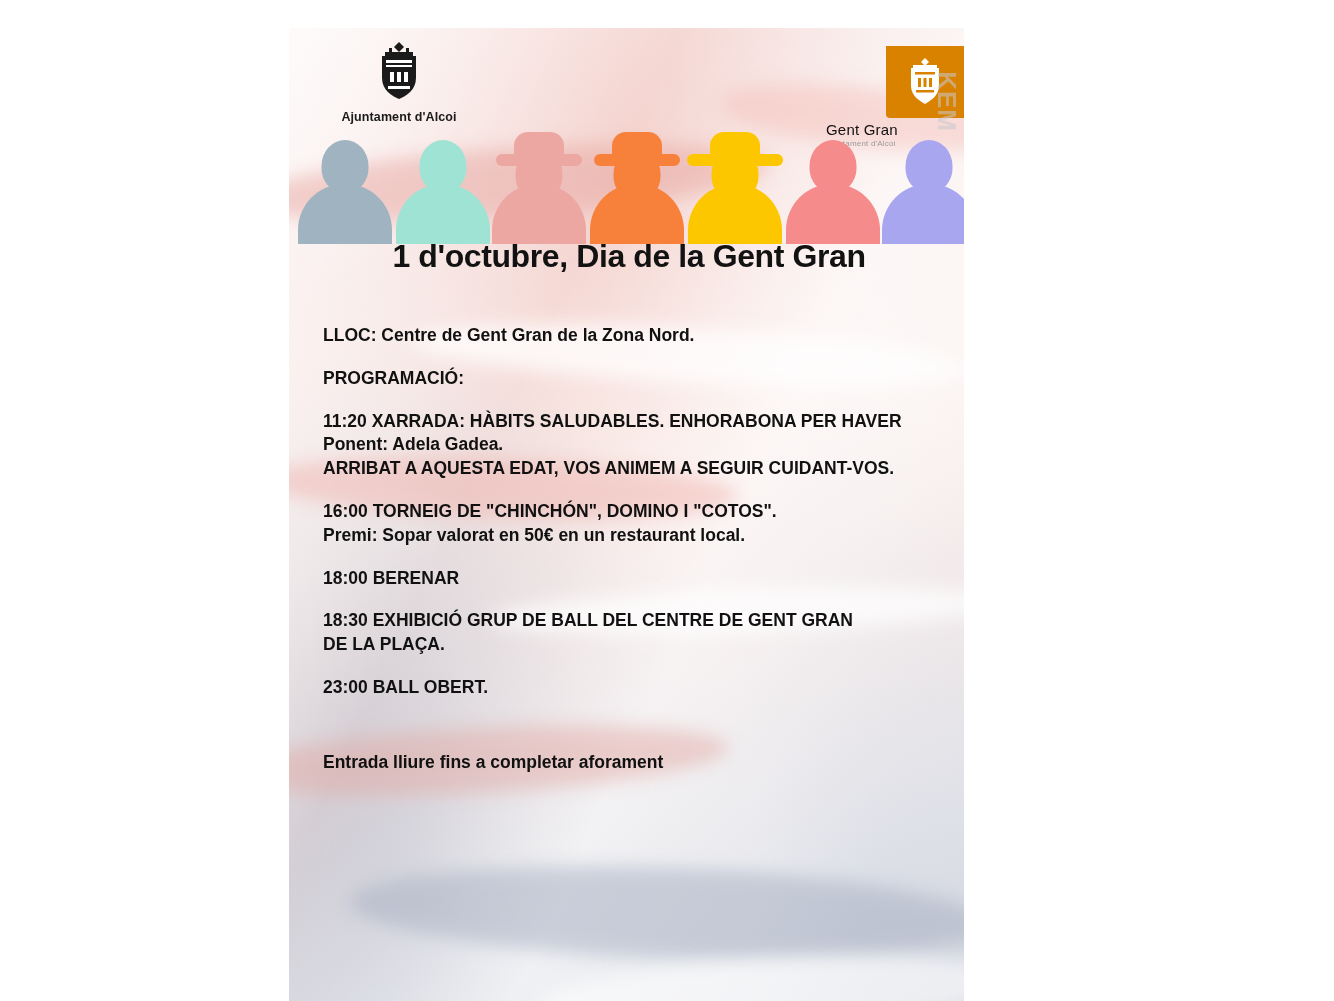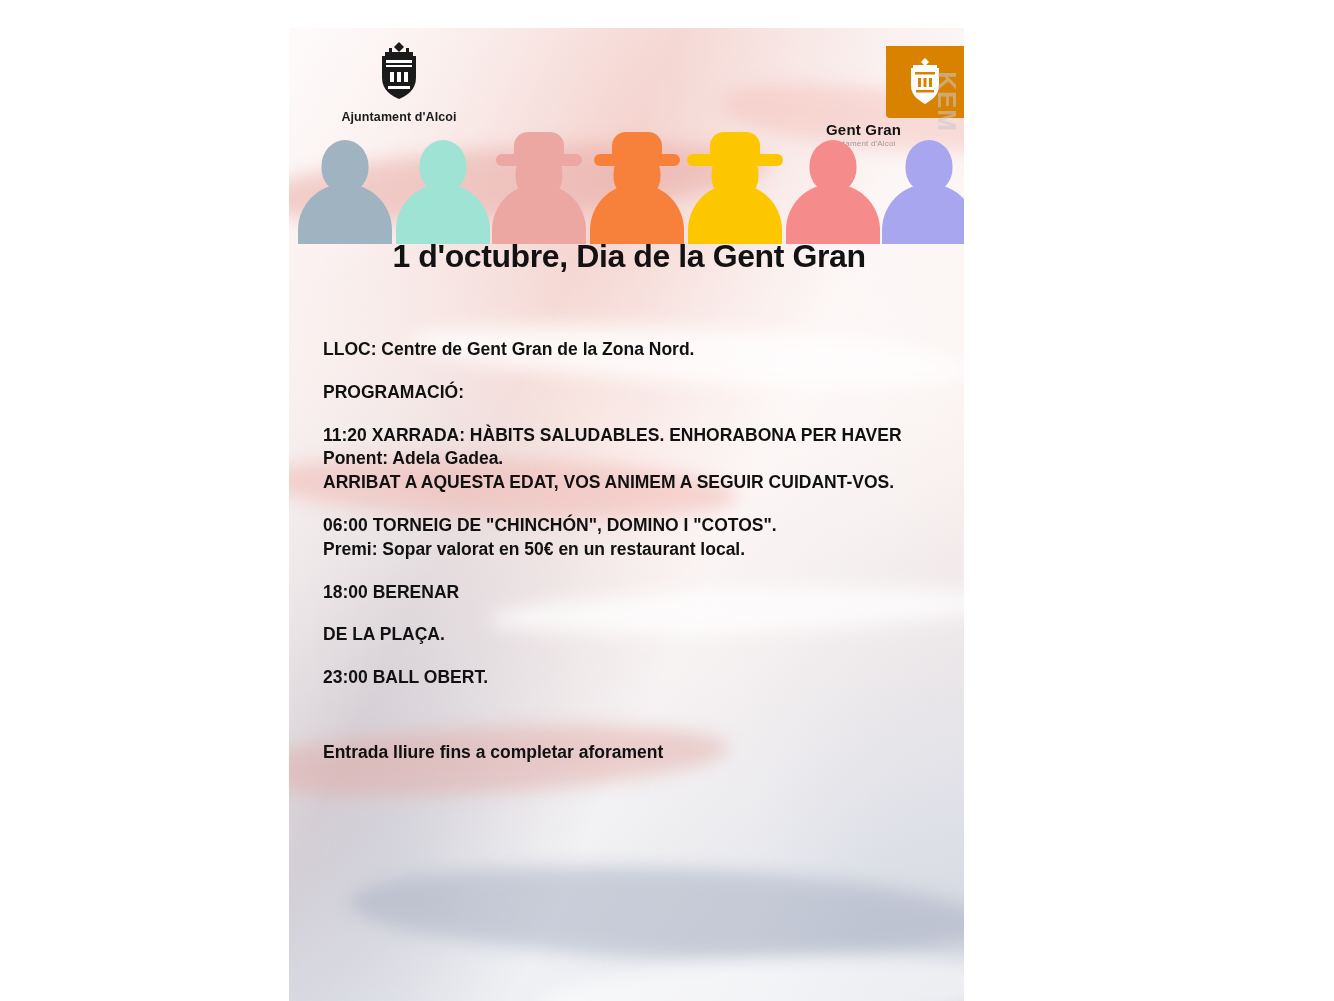--- a/index.html
+++ b/index.html
@@ -66,21 +66,21 @@
   .gg-badge svg { display:block; }
   .gg-text {
     position: absolute;
     right: 8px;
     top: 94px;
     width: 130px;
     text-align: left;
   }
   .gg-title {
     font-size: 15px;
-    font-weight: bold;
+    font-weight: normal;
     color: #111;
     letter-spacing: .2px;
     line-height: 1.05;
   }
   .gg-sub {
     font-size: 8px;
     color: #9a9a9a;
     letter-spacing: .2px;
     margin-top: 1px;
   }
@@ -183,21 +183,21 @@
   .content {
     position: absolute;
     left: 34px;
     top: 296px;
     width: 615px;
     color: #111111;
     font-size: 17.5px;
     line-height: 1.36;
     font-weight: 600;
   }
-  .block { margin-bottom: 19px; margin-top: 14px; }
+  .block { margin-bottom: 19px; }
   .lbl { font-weight: bold; }
   .line { display: block; }
   .gap-lg { height: 32px; }
   .heading { font-weight: bold; }
   .footer-line { font-weight: bold; font-size: 17.5px; }
   .footer-1 { margin-bottom: 36px; }
 </style>
 </head>
 <body>
 
@@ -294,31 +294,33 @@
       </div>
 
       <div class="block">
         <span class="line"><span class="lbl">11:20</span>
         <span>XARRADA: HÀBITS SALUDABLES. ENHORABONA PER HAVER</span></span>
         <span class="line">Ponent: Adela Gadea.</span>
         <span class="line">ARRIBAT A AQUESTA EDAT, VOS ANIMEM A SEGUIR CUIDANT-VOS.</span>
       </div>
 
       <div class="block">
-        <span class="line"><span class="lbl">06:00</span>
+        <span class="line"><span class="lbl">16:00</span>
         <span>TORNEIG DE "CHINCHÓN", DOMINO I "COTOS".</span></span>
         <span class="line">Premi: Sopar valorat en 50€ en un restaurant local.</span>
       </div>
 
       <div class="block">
         <span class="line"><span class="lbl">18:00</span>
         <span>BERENAR</span></span>
       </div>
 
       <div class="block">
+        <span class="line"><span class="lbl">18:30</span>
+        <span>EXHIBICIÓ GRUP DE BALL DEL CENTRE DE GENT GRAN</span></span>
         <span class="line">DE LA PLAÇA.</span>
       </div>
 
       <div class="block">
         <span class="line"><span class="lbl">23:00</span>
         <span>BALL OBERT.</span></span>
       </div>
 
       <div class="gap-lg"></div>
 

